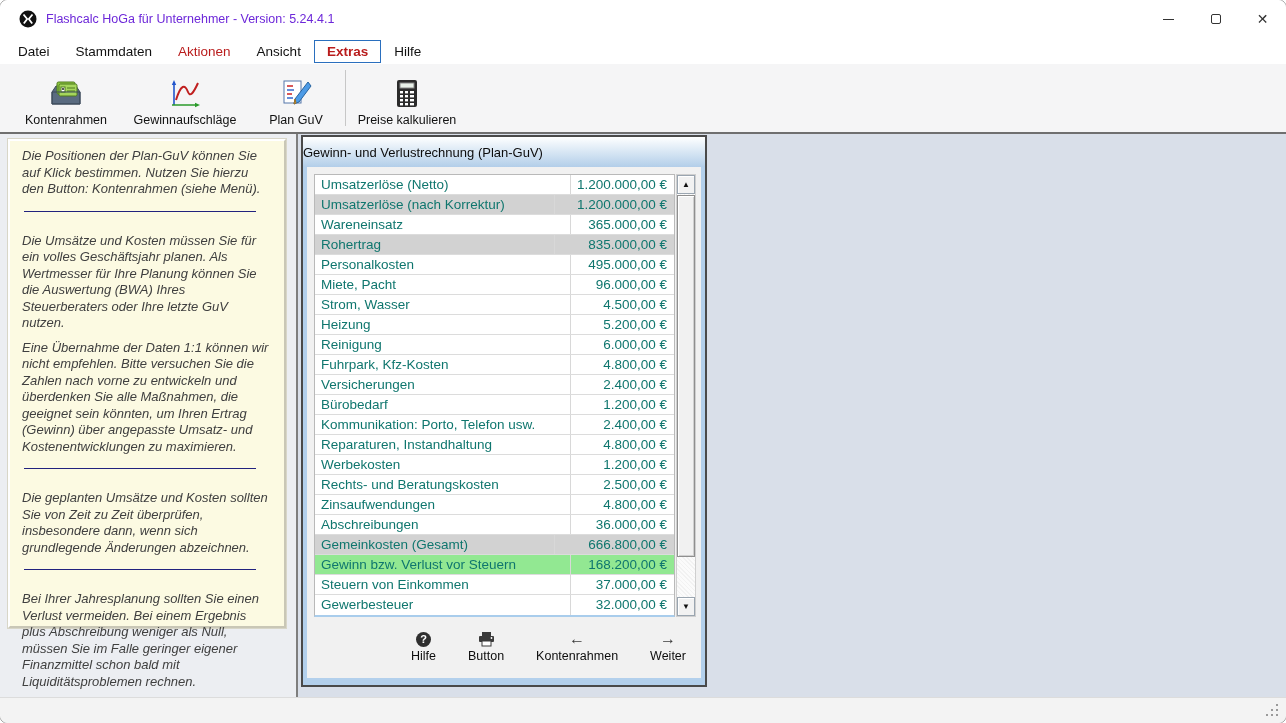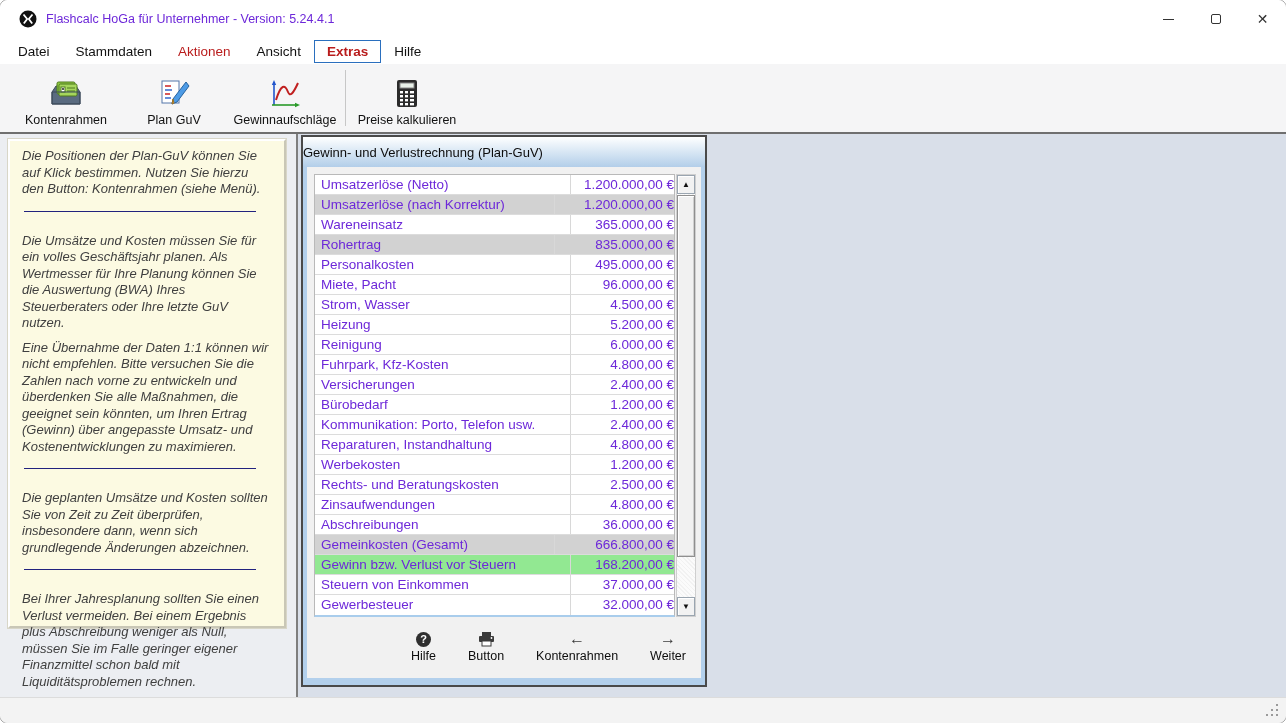--- a/index.html
+++ b/index.html
@@ -54,25 +54,25 @@
   
   .child { position:absolute; left:301px; top:1px; width:406px; height:552px;
     border:2px solid #4a4a4a; background:#b3d0ec; }
   .child-title { height:30px; background:linear-gradient(#feffff, #b2cee9);
     display:flex; align-items:center; font-size:13px; color:#0d0d0d; }
   .child-body { position:absolute; top:30px; left:0; right:0; bottom:0;
     background:#f1f1f1; border:4px solid #b3d0ec; border-top:none; border-bottom-width:7px; }
 
   .guv-table { position:absolute; left:7px; top:7px; width:361px; height:443px;
     background:#ffffff; border:1px solid #b9b9b9; border-bottom:2px solid #a9cdec; }
-  .trow { display:flex; height:20px; border-bottom:1px solid #dcdcdc; font-size:13.5px; color:#6d28d9; }
+  .trow { display:flex; height:20px; border-bottom:1px solid #dcdcdc; font-size:13.5px; color:#0f766e; }
   .trow:last-child { border-bottom:none; }
   .trow .name { flex:1; padding-left:6px; border-right:1px solid #d8d8d8; line-height:19px;
     white-space:nowrap; overflow:hidden; }
-  .trow .val { width:103px; text-align:right; line-height:19px; }
+  .trow .val { width:103px; text-align:right; padding-right:7px; line-height:19px; }
   .trow.subtotal { background:#d2d2d2;gap:16px; }
   .trow.profit { background:#92e892; }
 
   
   .vscroll { position:absolute; left:369px; top:7px; width:20px; height:443px;
     background:#fafafa; border:1px solid #cfcfcf;
     background-image:repeating-linear-gradient(45deg,#f2f2f2 0 1px,#fbfbfb 1px 3px); }
   .sb-btn { position:absolute; left:0; width:18px; height:19px; background:#f2f2f2;
     border:1px solid #9aa5b0; display:flex; align-items:center; justify-content:center;
     font-size:8px; color:#111; box-shadow:inset 1px 1px 0 #ffffff; }
@@ -141,41 +141,41 @@
         <rect x="9" y="4" width="18" height="12" rx="1.5" fill="#8cc63f" stroke="#4e7a1e"></rect>
         <rect x="11" y="6" width="18" height="12" rx="1.5" fill="#a5d65c" stroke="#4e7a1e"></rect>
         <rect x="13" y="9" width="4" height="5" fill="#fff" stroke="#4e7a1e"></rect>
         <circle cx="15" cy="11" r="1.1" fill="#333"></circle>
         <line x1="19" y1="10" x2="27" y2="10" stroke="#4e7a1e"></line>
         <line x1="19" y1="13" x2="27" y2="13" stroke="#4e7a1e"></line>
         <path d="M4 14 H32 V26 H4 Z" fill="#44536600" stroke="#3d4a5a"></path>
       </svg>
       <span>Kontenrahmen</span>
     </div>
+    <div class="tool-btn tb3">
+      <svg width="36" height="32" viewBox="0 0 36 32">
+        <line x1="7" y1="4" x2="7" y2="27" stroke="#2255cc" stroke-width="1.6"></line>
+        <path d="M7 2 L4.8 7 L9.2 7 Z" fill="#2255cc"></path>
+        <line x1="5" y1="27" x2="30" y2="27" stroke="#2a9a2a" stroke-width="1.6"></line>
+        <path d="M33 27 L28 24.8 L28 29.2 Z" fill="#2a9a2a"></path>
+        <path d="M9 22 C 14 6, 18 6, 21 14 C 23 19, 26 16, 31 5" stroke="#c02020" stroke-width="2" fill="none"></path>
+      </svg>
+      <span>Gewinnaufschläge</span>
+    </div>
     <div class="tool-btn tb2">
       <svg width="34" height="32" viewBox="0 0 34 32">
         <rect x="5" y="3" width="17" height="22" fill="#fff" stroke="#5577aa"></rect>
         <line x1="8" y1="8" x2="14" y2="8" stroke="#cc2222" stroke-width="1.5"></line>
         <line x1="8" y1="12" x2="15" y2="12" stroke="#3366cc" stroke-width="1.5"></line>
         <line x1="8" y1="16" x2="13" y2="16" stroke="#cc2222" stroke-width="1.5"></line>
         <line x1="8" y1="20" x2="14" y2="20" stroke="#3366cc" stroke-width="1.5"></line>
         <path d="M29 4 L32 8 L20 24 L15 26 L16 21 Z" fill="#4d9be6" stroke="#27639f"></path>
         <path d="M16 21 L17 25 L15 26 Z" fill="#f0c060" stroke="#a07020"></path>
       </svg>
       <span>Plan GuV</span>
-    </div>
-    <div class="tool-btn tb3">
-      <svg width="36" height="32" viewBox="0 0 36 32">
-        <line x1="7" y1="4" x2="7" y2="27" stroke="#2255cc" stroke-width="1.6"></line>
-        <path d="M7 2 L4.8 7 L9.2 7 Z" fill="#2255cc"></path>
-        <line x1="5" y1="27" x2="30" y2="27" stroke="#2a9a2a" stroke-width="1.6"></line>
-        <path d="M33 27 L28 24.8 L28 29.2 Z" fill="#2a9a2a"></path>
-        <path d="M9 22 C 14 6, 18 6, 21 14 C 23 19, 26 16, 31 5" stroke="#c02020" stroke-width="2" fill="none"></path>
-      </svg>
-      <span>Gewinnaufschläge</span>
     </div>
     <div class="tool-sep"></div>
     <div class="tool-btn tb4">
       <svg width="26" height="32" viewBox="0 0 26 32">
         <rect x="3" y="2" width="20" height="27" rx="2" fill="#2b2b2b"></rect>
         <rect x="6" y="5" width="14" height="5" fill="#e8f0e8" stroke="#888"></rect>
         <g fill="#fff">
           <rect x="6" y="13" width="3" height="2.4"></rect>
             <rect x="11" y="13" width="3" height="2.4"></rect>
             <rect x="16" y="13" width="4" height="2.4"></rect>

